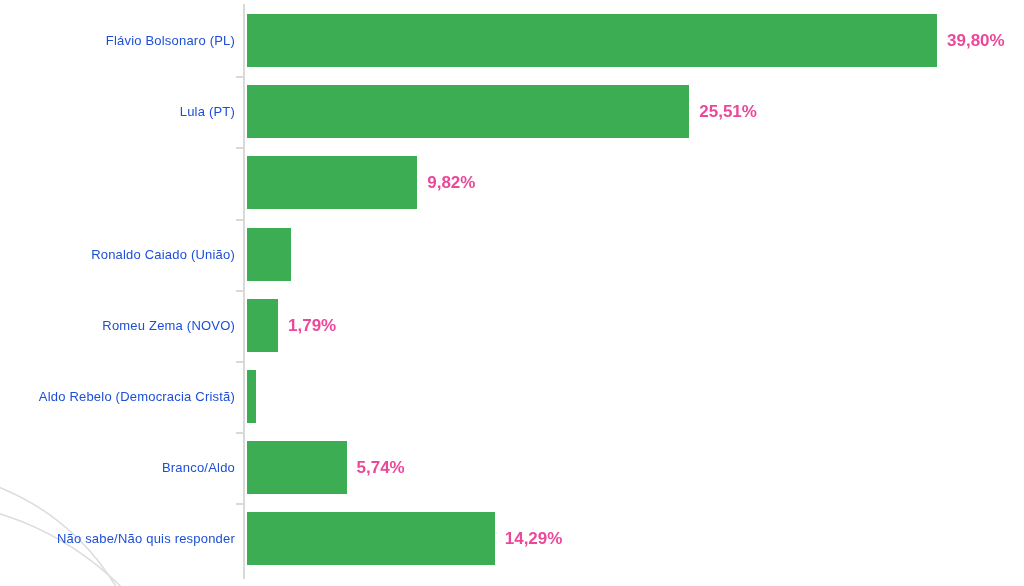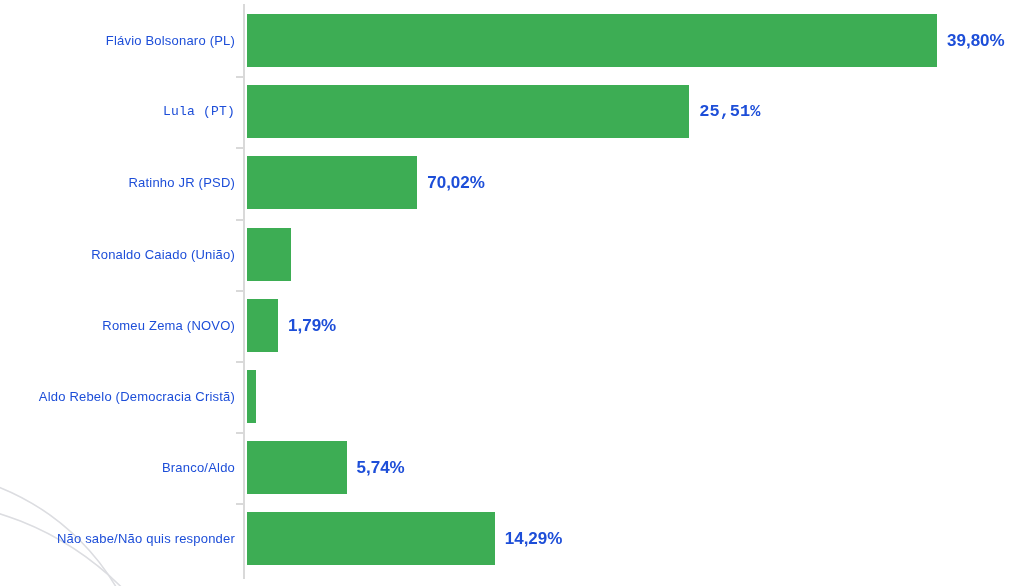--- a/index.html
+++ b/index.html
@@ -79,21 +79,21 @@
     background: #3dad54;
   }
   .val-label {
     position: absolute;
     top: 0;
     height: 53px;
     line-height: 53px;
     white-space: nowrap;
     font-size: 17px;
     font-weight: bold;
-    color: #1d4ed8;
+    color: #ec4899;
     letter-spacing: 0px;
   }
 </style>
 </head>
 <body>
 
 <div id="chart-root">
 
   <svg id="bg-arcs" viewBox="0 0 1024 586" preserveAspectRatio="none">
     <g fill="none" stroke="#dcdde1" stroke-width="1.6">
@@ -103,30 +103,29 @@
     </g>
   </svg>
 
   <div id="plot">
     <div class="axis-line"></div>
   <div class="row" style="top: 14px;">
         <div class="cat-label">Flávio Bolsonaro (PL)</div>
         <div class="bar" style="width: 690px; background: rgb(61, 173, 84);"></div>
         <div class="val-label" style="left: 947px;">39,80%</div>
       </div>
-      <div class="row" style="top: 85.2px; font-family: Liberation Mono, monospace;">
+      <div class="row" style="top: 85.2px;">
         <div class="cat-label">Lula (PT)</div>
         <div class="bar" style="width: 442.259px; background: rgb(61, 173, 84);"></div>
         <div class="val-label" style="left: 699.259px;">25,51%</div>
       </div>
       <div class="axis-tick" style="top: 76.2px;"></div>
       <div class="row" style="top: 156.4px;">
-        <div class="cat-label">Ratinho JR (PSD)</div>
         <div class="bar" style="width: 170.246px; background: rgb(61, 173, 84);"></div>
-        <div class="val-label" style="left: 427.246px;">70,02%</div>
+        <div class="val-label" style="left: 427.246px;">9,82%</div>
       </div>
       <div class="axis-tick" style="top: 147.4px;"></div>
       <div class="row" style="top: 227.6px;">
         <div class="cat-label">Ronaldo Caiado (União)</div>
         <div class="bar" style="width: 44.2085px; background: rgb(61, 173, 84);"></div>
       </div>
       <div class="axis-tick" style="top: 218.6px;"></div>
       <div class="row" style="top: 298.8px;">
         <div class="cat-label">Romeu Zema (NOVO)</div>
         <div class="bar" style="width: 31.0327px; background: rgb(61, 173, 84);"></div>

